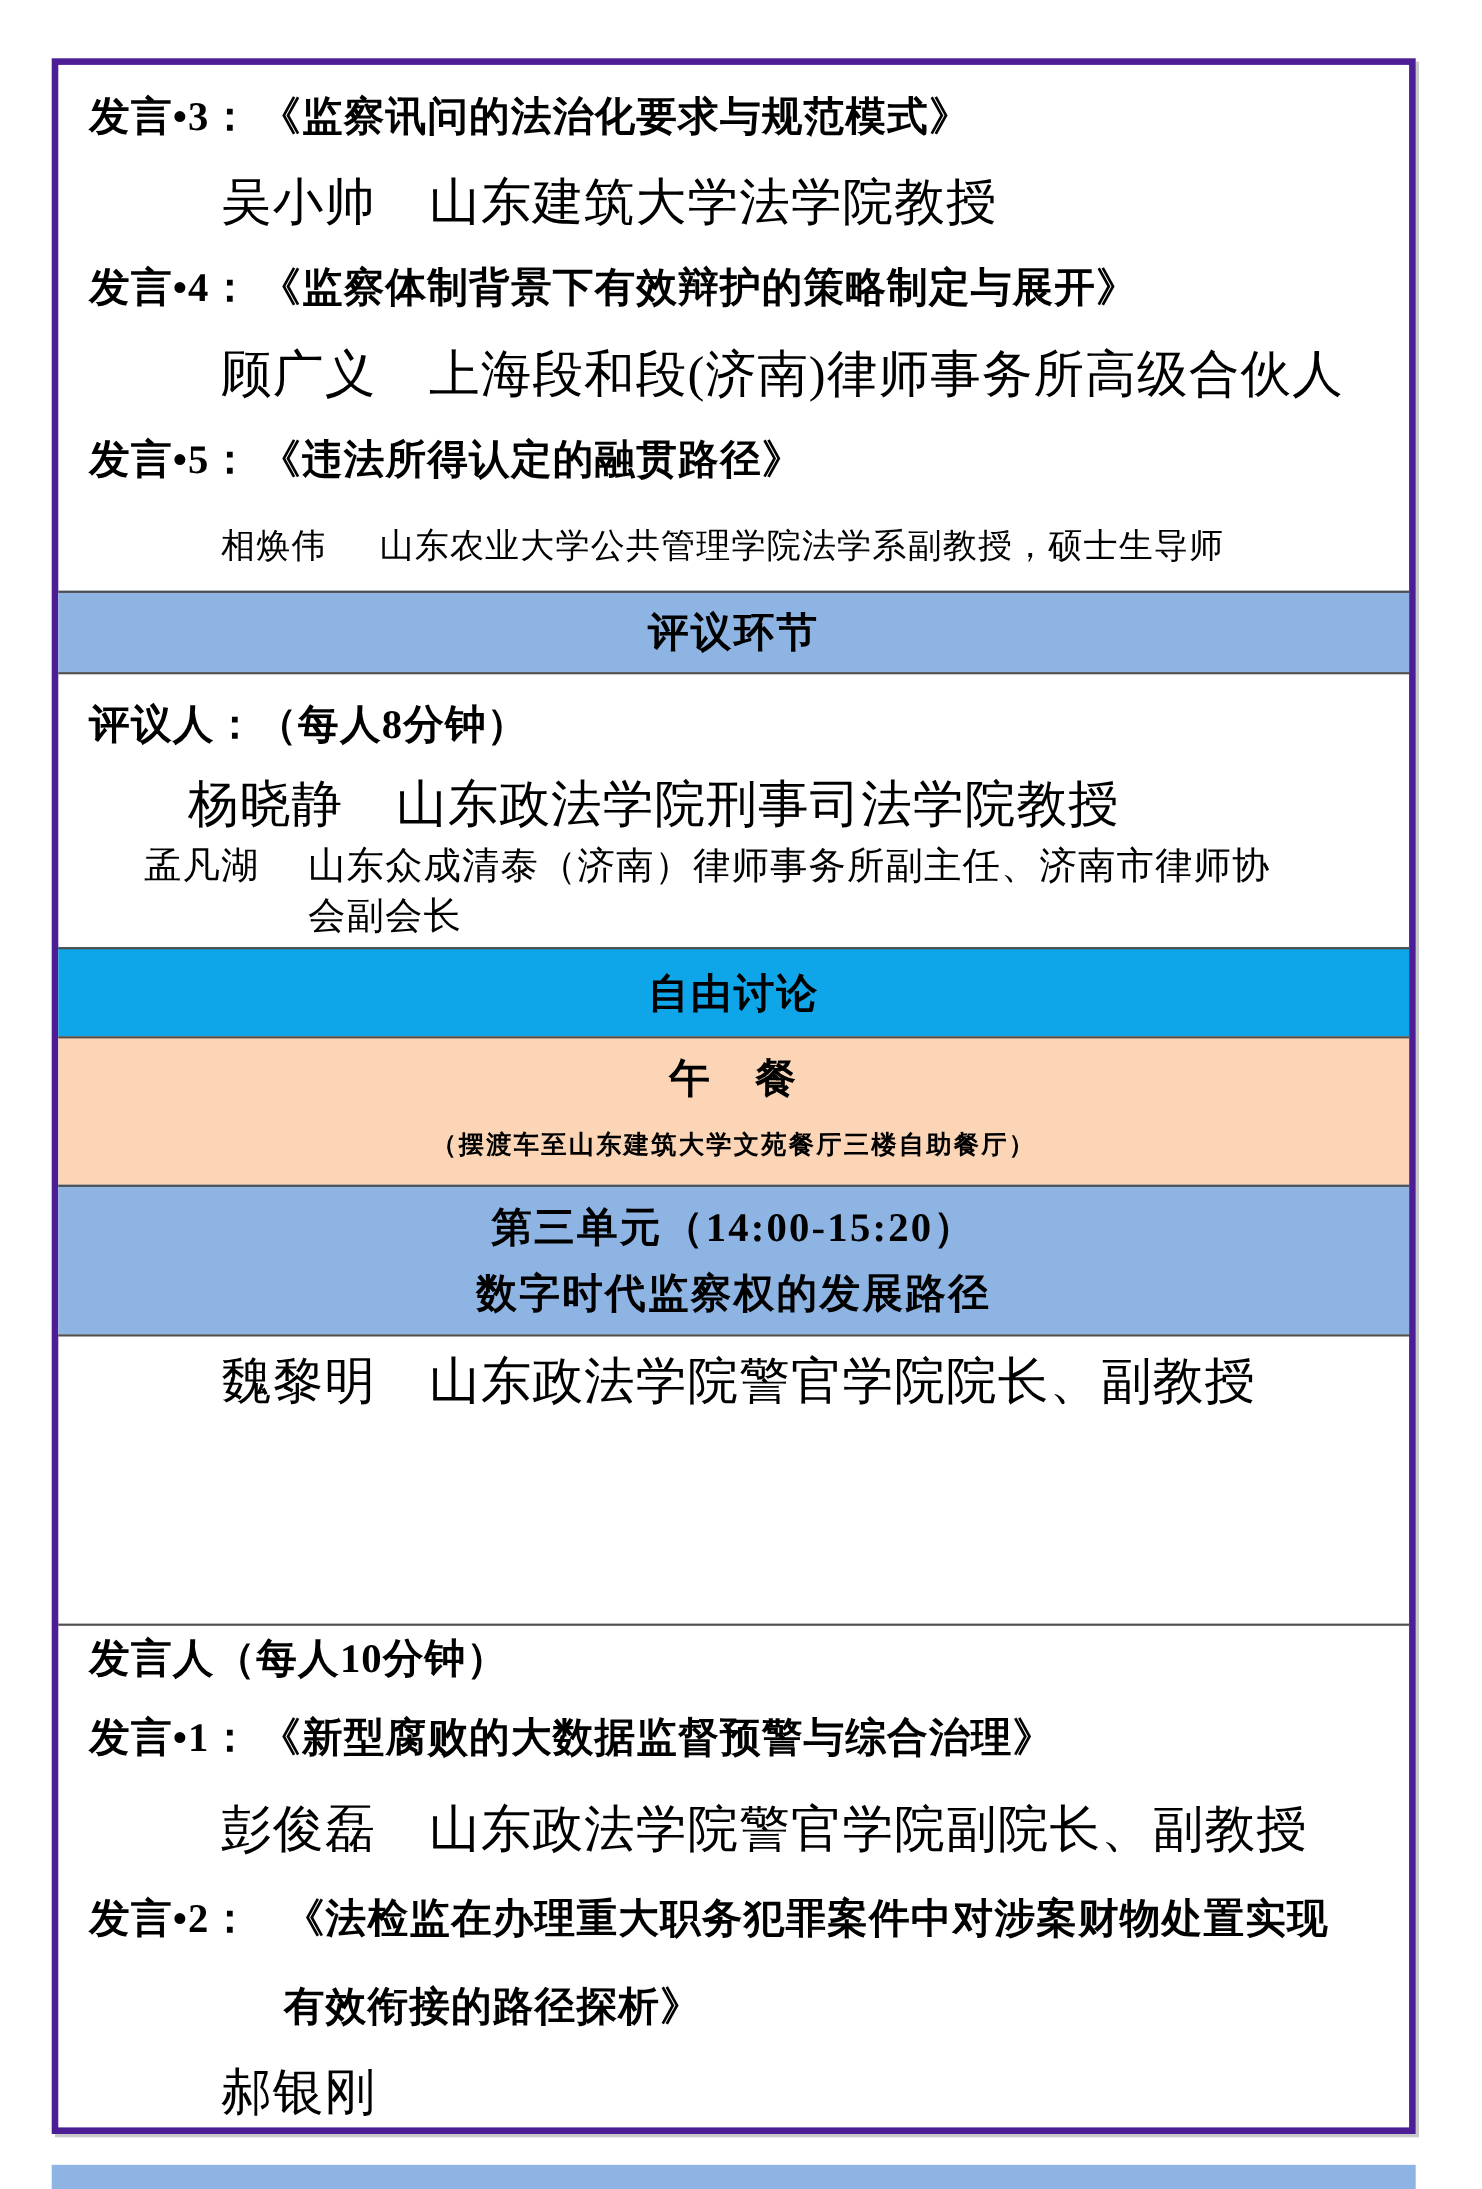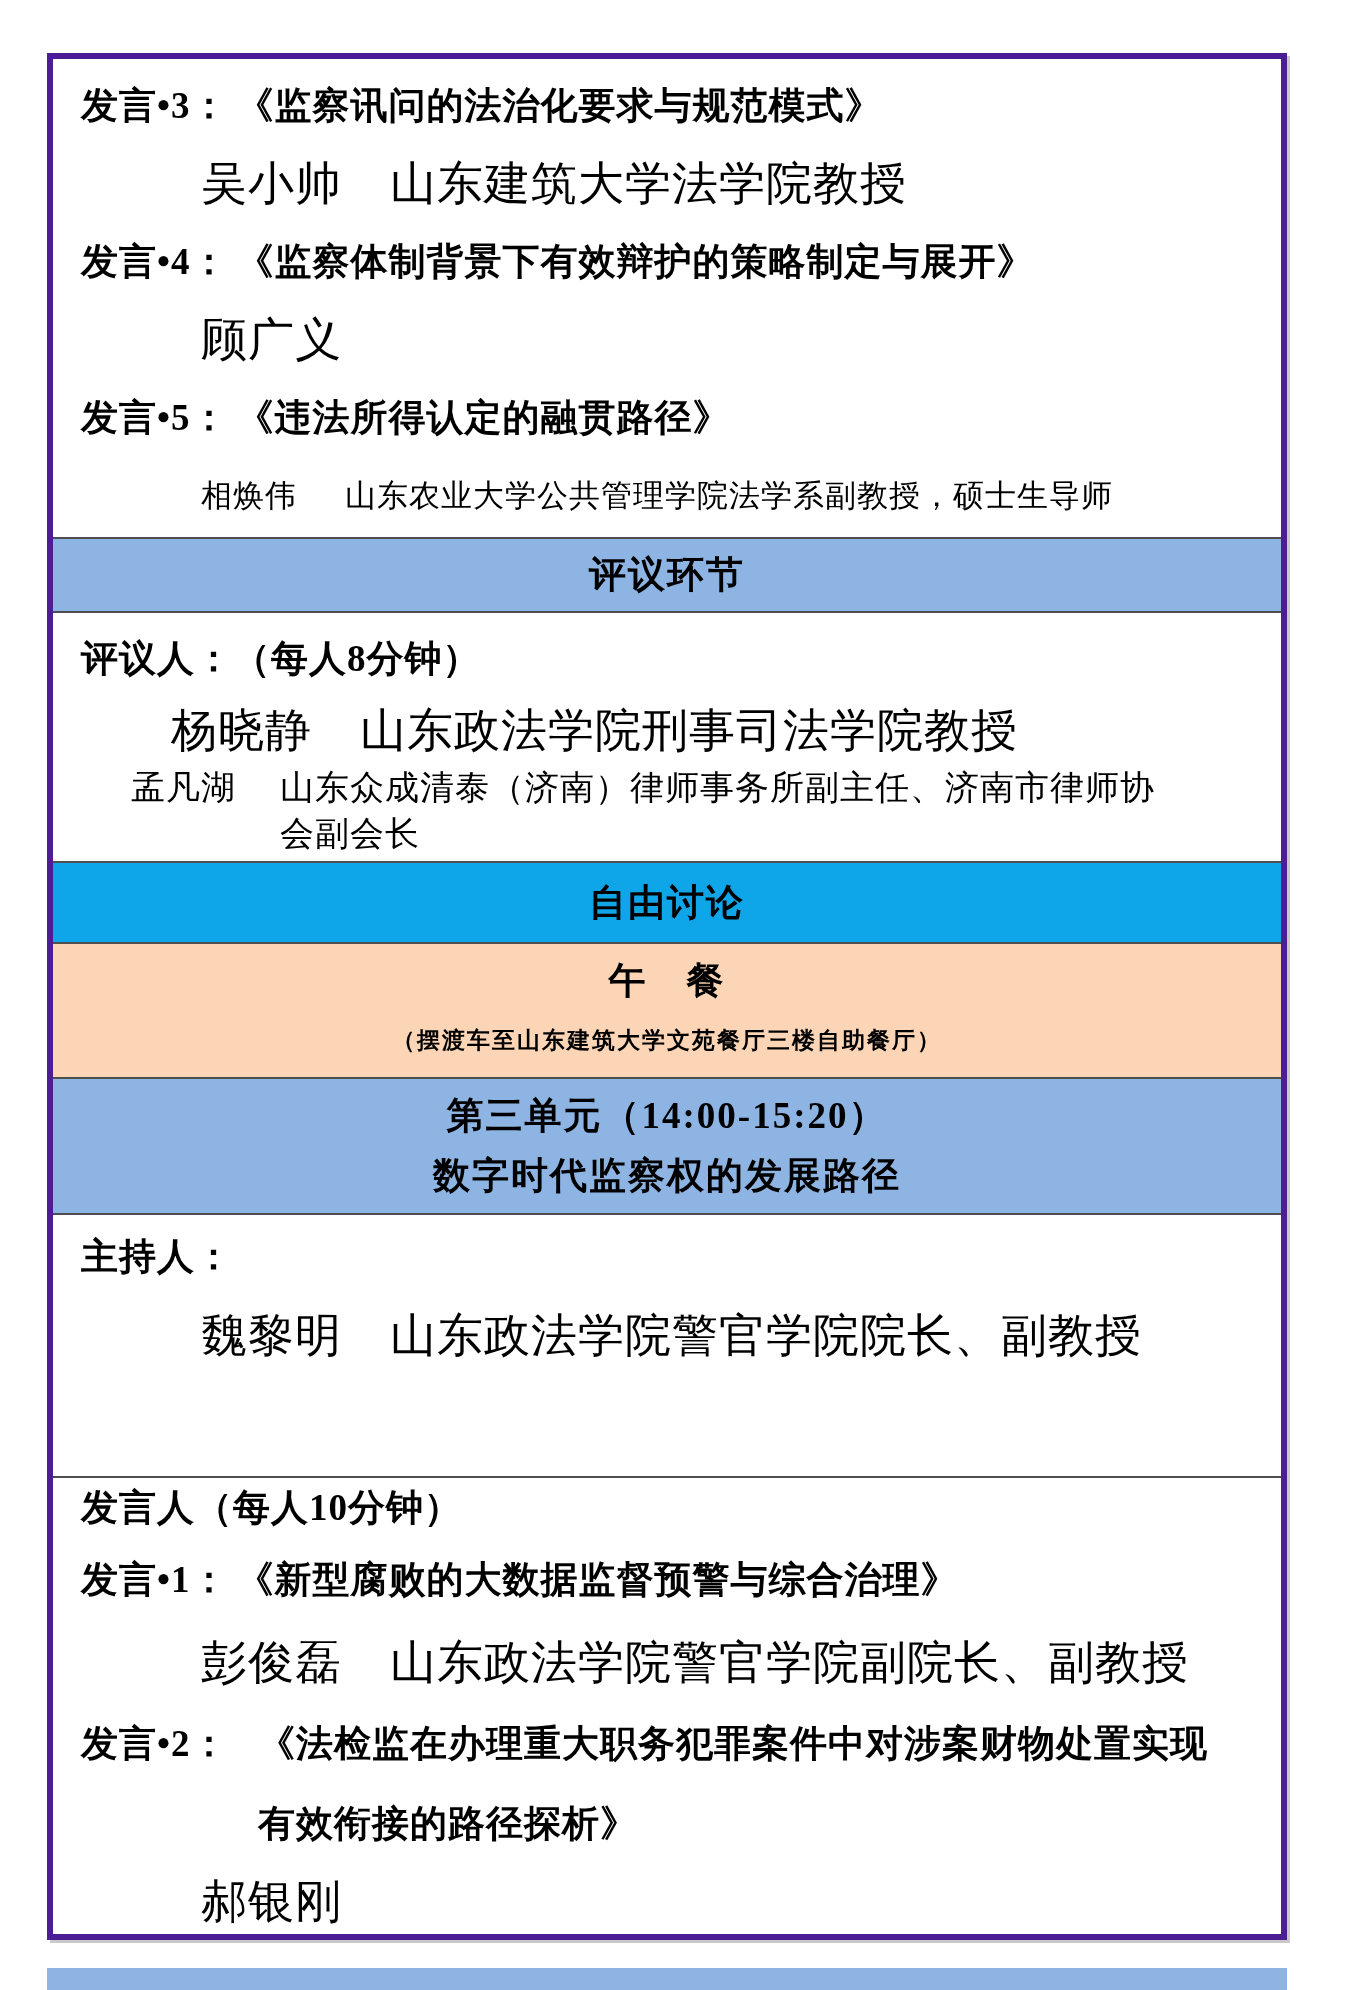--- a/index.html
+++ b/index.html
@@ -92,20 +92,21 @@
       <div class="line-p">
         <span>吴小帅</span>
           <span class="aff">山东建筑大学法学院教授</span>
       </div>
       <div class="line-h">
         <span>发言•4：</span>
           <span class="ttl">《监察体制背景下有效辩护的策略制定与展开》</span>
       </div>
       <div class="line-p">
         <span>顾广义</span>
+          <span class="aff">上海段和段(济南)律师事务所高级合伙人</span>
       </div>
       <div class="line-h">
         <span>发言•5：</span>
           <span class="ttl">《违法所得认定的融贯路径》</span>
       </div>
       <div class="line-p tight">
         <span>相焕伟</span>
           <span class="aff">山东农业大学公共管理学院法学系副教授，硕士生导师</span>
       </div>
     </div>
@@ -134,21 +135,20 @@
       <div class="bline">午　餐</div>
       <div class="bline small">（摆渡车至山东建筑大学文苑餐厅三楼自助餐厅）</div>
     </div>
 
     <div class="row band band-blue band-4">
       <div class="bline">第三单元（14:00-15:20）</div>
       <div class="bline">数字时代监察权的发展路径</div>
     </div>
 
     <div class="row row-c">
-      <div class="line-h line-head">主持人：</div>
       <div class="line-p line-host1">
         <span>魏黎明</span>
           <span class="aff">山东政法学院警官学院院长、副教授</span>
       </div>
     </div>
 
     <div class="row row-d">
       <div class="line-h">发言人（每人10分钟）</div>
       <div class="line-h line-t">
         <span>发言•1：</span>

